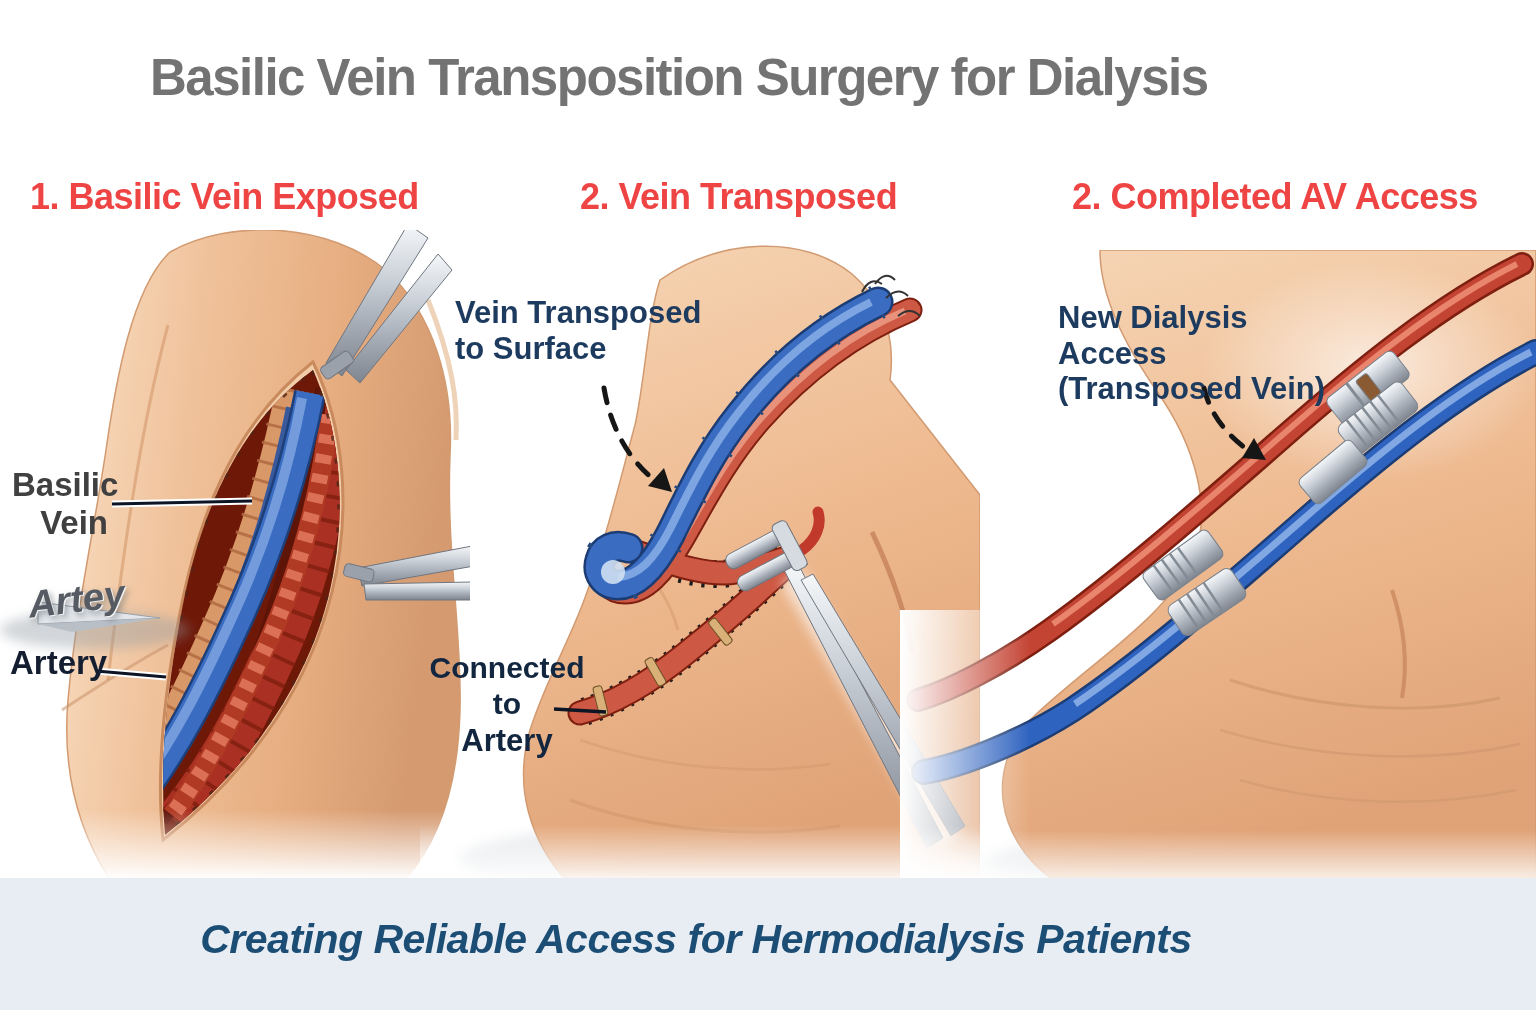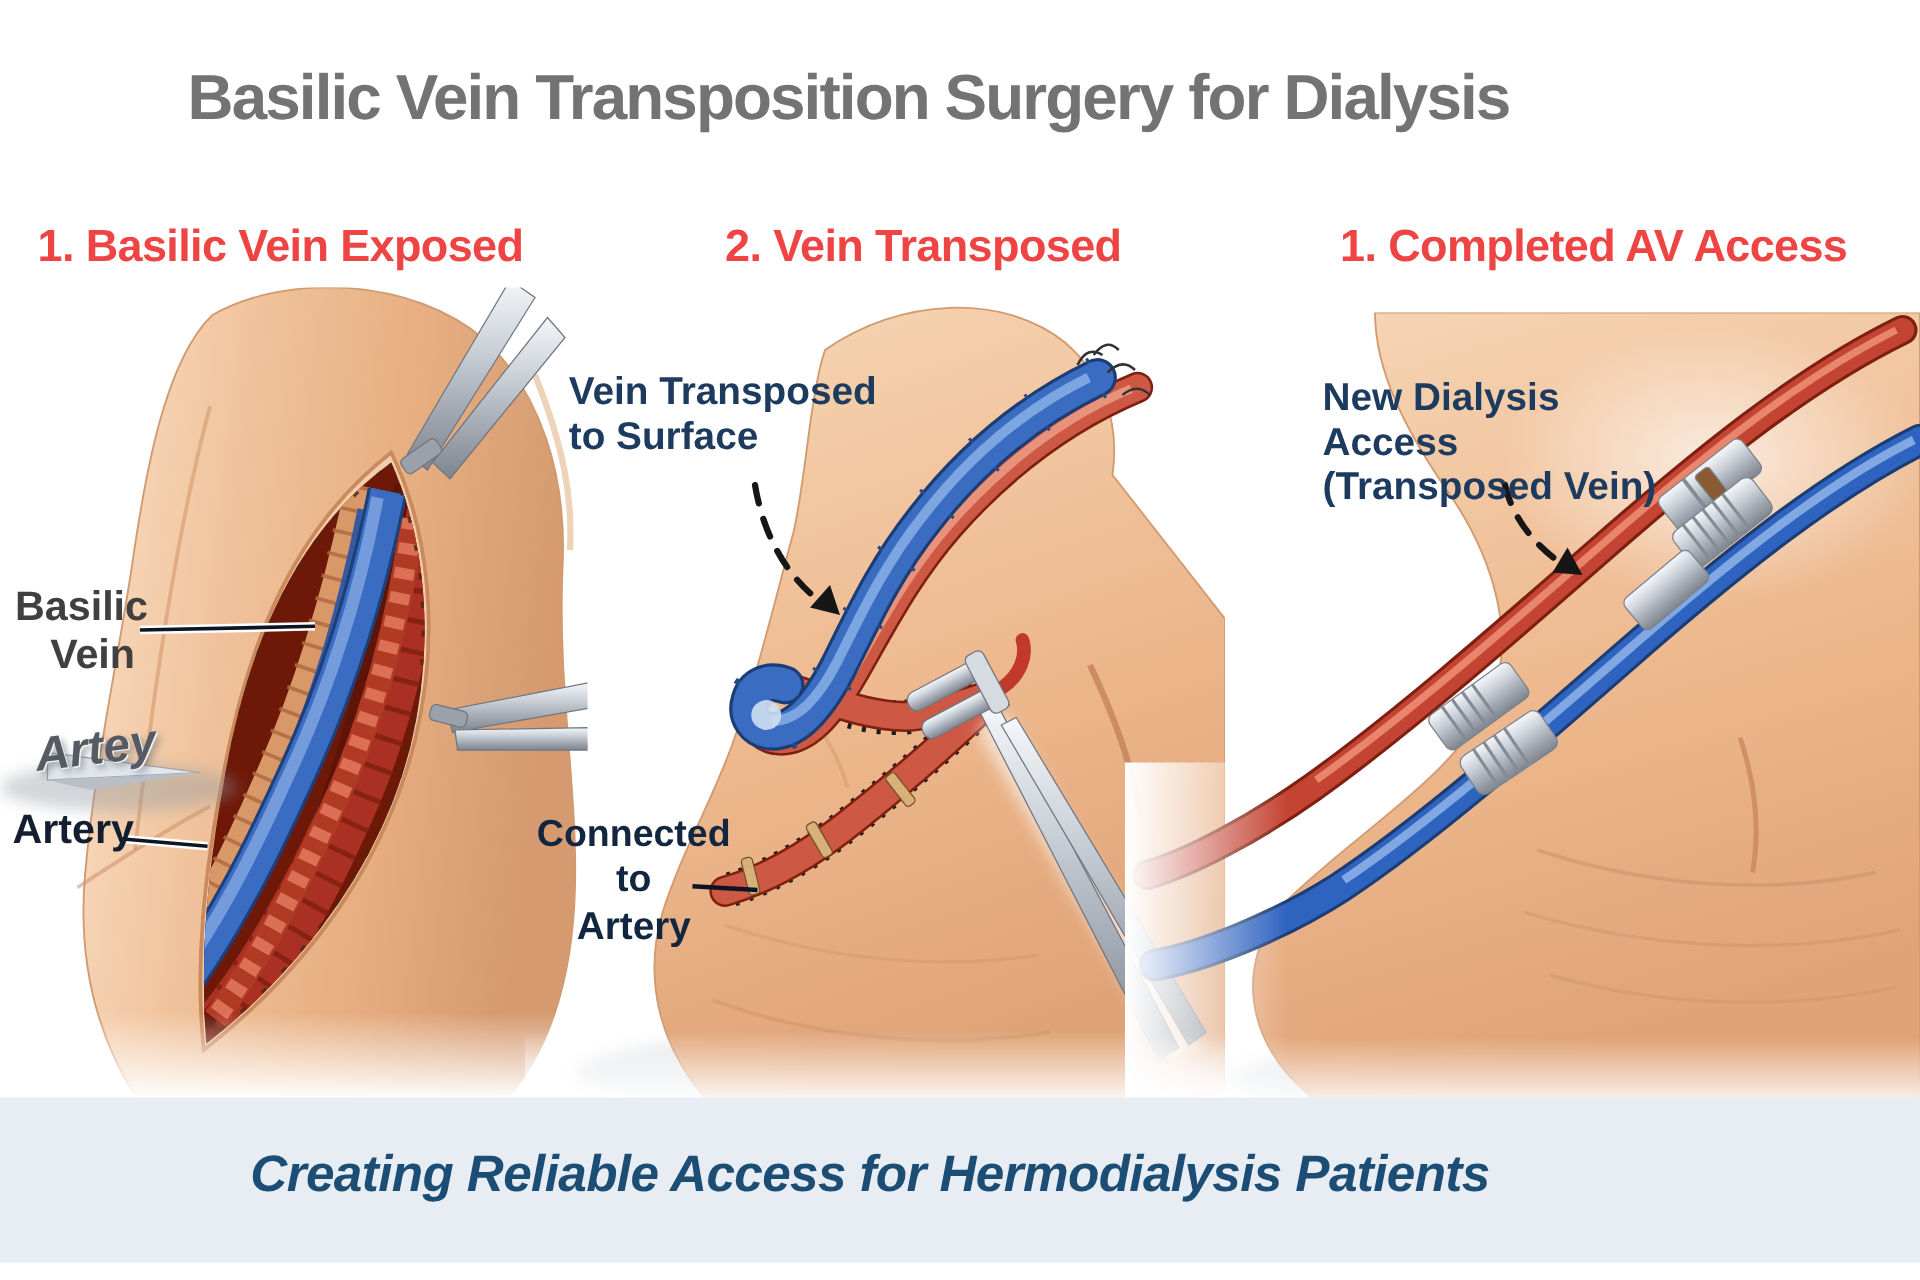--- a/index.html
+++ b/index.html
@@ -273,21 +273,21 @@
       <path d="M 304,138 C 310,165 330,190 356,205" fill="none" stroke="#161616" stroke-width="5" stroke-dasharray="15 13" stroke-linecap="round"></path>
       <polygon points="366,210 342,208 354,188" fill="#161616"></polygon>
     </g>
     <rect x="0" y="580" width="636" height="60" fill="url(#gFadeB)"></rect>
   </svg>
 
   <div class="abs" id="main-title">Basilic Vein Transposition Surgery for Dialysis</div>
 
   <div class="abs panel-header" id="header-1">1. Basilic Vein Exposed</div>
   <div class="abs panel-header" id="header-2">2. Vein Transposed</div>
-  <div class="abs panel-header" id="header-3">1. Completed AV Access</div>
+  <div class="abs panel-header" id="header-3">2. Completed AV Access</div>
 
   <div class="abs lbl" id="lbl-basilic">Basilic
 Vein</div>
   <div class="abs" id="lbl-artey">Artey</div>
   <div class="abs" id="lbl-artery">Artery</div>
 
   <div class="abs lbl" id="lbl-vein-transposed">Vein Transposed
 to Surface</div>
   <div class="abs" id="lbl-connected">
     <span class="l1">Connected to</span><br>

